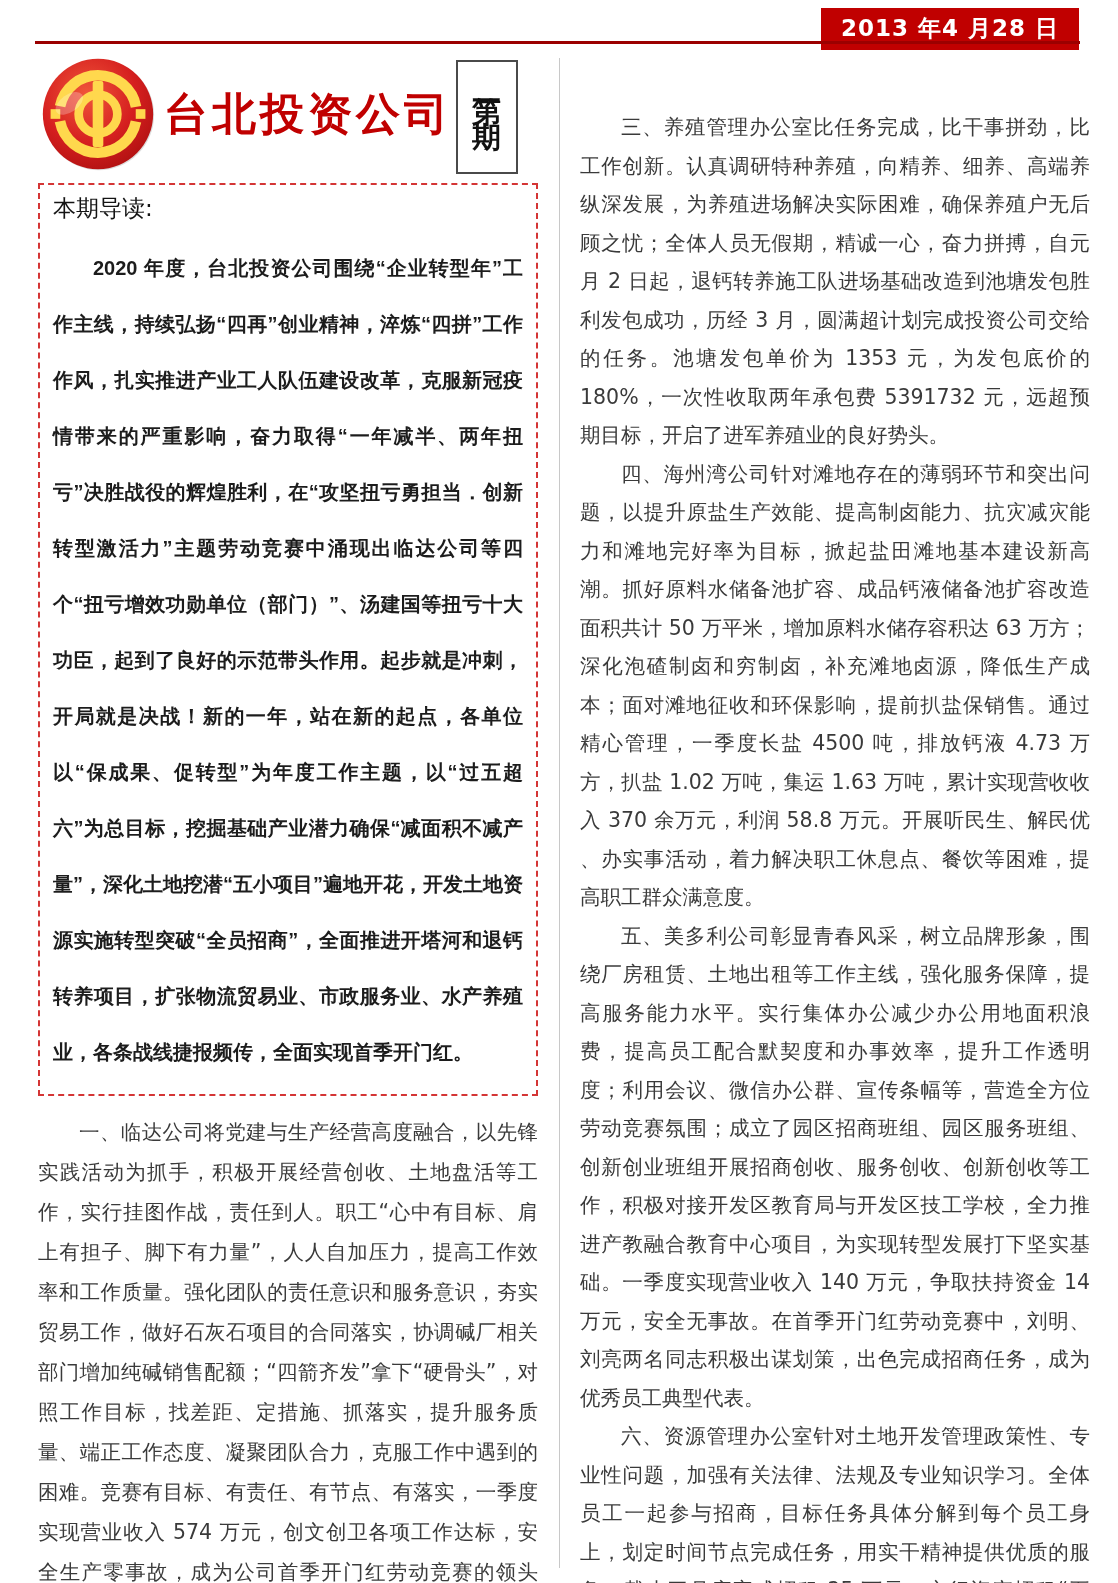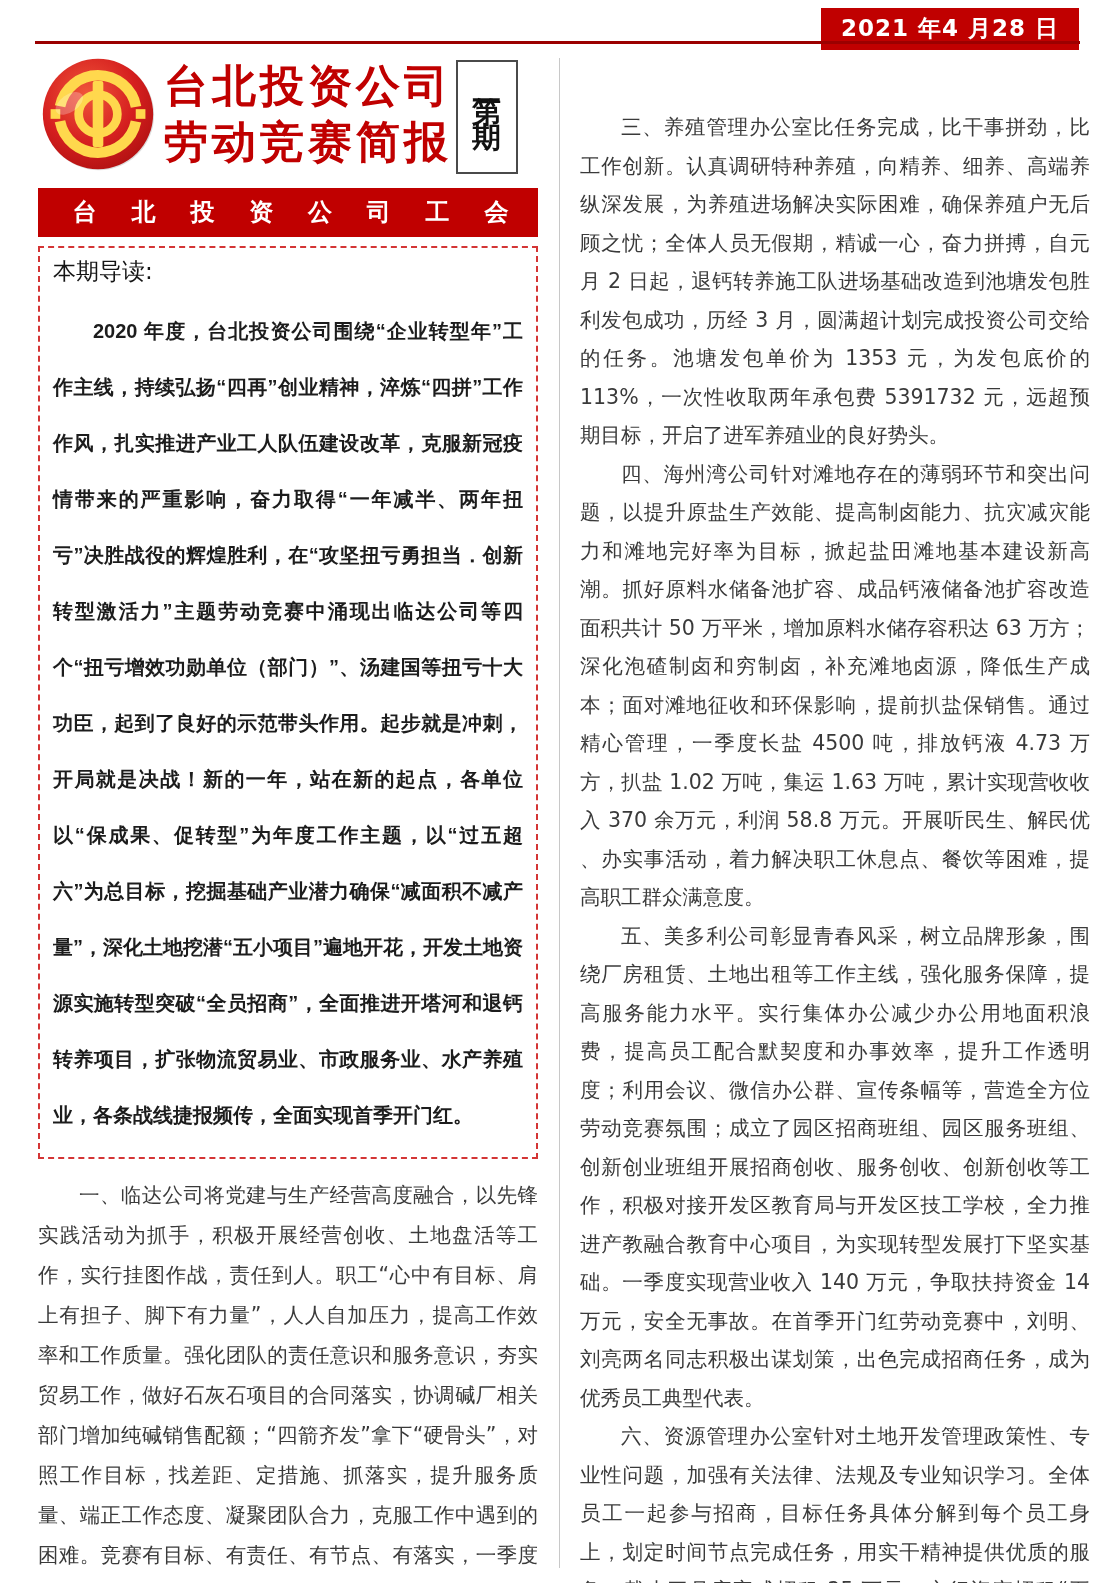--- a/index.html
+++ b/index.html
@@ -55,21 +55,21 @@
     text-indent:2em; text-align:justify;
   }
   .col-right .article { margin-top:0; line-height:38.5px; }
   .col-right .article:first-child { margin-top:0; }
 </style>
 </head>
 <body>
 
 <div class="page">
 
-  <div class="date-box">2021 年4 月28 日</div>
+  <div class="date-box">2013 年4 月28 日</div>
   <div class="top-rule"></div>
 
   <div class="columns">
 
     <div class="col-left">
 
       <div class="masthead">
         <svg class="logo" viewBox="-62 -62 124 124" xmlns="http://www.w3.org/2000/svg">
           <defs>
             <radialGradient id="lg" cx="40%" cy="32%" r="80%">
@@ -82,39 +82,37 @@
           <circle cx="0" cy="0" r="57" fill="url(#lg)"></circle>
           <circle cx="0" cy="0" r="40" fill="none" stroke="#ffd84d" stroke-width="11" stroke-dasharray="110 15.66" stroke-dashoffset="117.8"></circle>
           <rect x="-49" y="-5" width="10" height="10" fill="#ffd84d"></rect>
           <rect x="39" y="-5" width="10" height="10" fill="#ffd84d"></rect>
           <circle cx="0" cy="0" r="20" fill="none" stroke="#ffd84d" stroke-width="9"></circle>
           <rect x="-5.5" y="-34" width="11" height="68" rx="2" fill="#ffd84d"></rect>
           <ellipse cx="-18" cy="-26" rx="16" ry="9" fill="#ffffff" opacity="0.25" transform="rotate(-35)"></ellipse>
         </svg>
         <div class="title-block">
           <div class="title-line">台北投资公司</div>
-          <div class="title-line">劳动竞赛简报</div>
         </div>
         <div class="issue-box">第一期</div>
       </div>
 
-      <div class="banner">台北投资公司工会</div>
 
       <div class="intro-box">
         <div class="intro-heading">本期导读:</div>
         <p class="intro-body">2020 年度，台北投资公司围绕“企业转型年”工作主线，持续弘扬“四再”创业精神，淬炼“四拼”工作作风，扎实推进产业工人队伍建设改革，克服新冠疫情带来的严重影响，奋力取得“一年减半、两年扭亏”决胜战役的辉煌胜利，在“攻坚扭亏勇担当．创新转型激活力”主题劳动竞赛中涌现出临达公司等四个“扭亏增效功勋单位（部门）”、汤建国等扭亏十大功臣，起到了良好的示范带头作用。起步就是冲刺，开局就是决战！新的一年，站在新的起点，各单位以“保成果、促转型”为年度工作主题，以“过五超六”为总目标，挖掘基础产业潜力确保“减面积不减产量”，深化土地挖潜“五小项目”遍地开花，开发土地资源实施转型突破“全员招商”，全面推进开塔河和退钙转养项目，扩张物流贸易业、市政服务业、水产养殖业，各条战线捷报频传，全面实现首季开门红。</p>
       </div>
 
       <p class="article">一、临达公司将党建与生产经营高度融合，以先锋实践活动为抓手，积极开展经营创收、土地盘活等工作，实行挂图作战，责任到人。职工“心中有目标、肩上有担子、脚下有力量”，人人自加压力，提高工作效率和工作质量。强化团队的责任意识和服务意识，夯实贸易工作，做好石灰石项目的合同落实，协调碱厂相关部门增加纯碱销售配额；“四箭齐发”拿下“硬骨头”，对照工作目标，找差距、定措施、抓落实，提升服务质量、端正工作态度、凝聚团队合力，克服工作中遇到的困难。竞赛有目标、有责任、有节点、有落实，一季度实现营业收入 574 万元，创文创卫各项工作达标，安全生产零事故，成为公司首季开门红劳动竞赛的领头羊，在竞赛活动中涌现出赵化图、蒋丹丹等一批“想干、要干、抢着干”而且能“干好、干成”的优秀员工以及王爱军、徐瑞组成的埋头苦干的“尖刀”小分队。</p>
 
     </div>
 
     <div class="divider"></div>
 
     <div class="col-right">
-      <p class="article">三、养殖管理办公室比任务完成，比干事拼劲，比工作创新。认真调研特种养殖，向精养、细养、高端养纵深发展，为养殖进场解决实际困难，确保养殖户无后顾之忧；全体人员无假期，精诚一心，奋力拼搏，自元月 2 日起，退钙转养施工队进场基础改造到池塘发包胜利发包成功，历经 3 月，圆满超计划完成投资公司交给的任务。池塘发包单价为 1353 元，为发包底价的 113%，一次性收取两年承包费 5391732 元，远超预期目标，开启了进军养殖业的良好势头。</p>
+      <p class="article">三、养殖管理办公室比任务完成，比干事拼劲，比工作创新。认真调研特种养殖，向精养、细养、高端养纵深发展，为养殖进场解决实际困难，确保养殖户无后顾之忧；全体人员无假期，精诚一心，奋力拼搏，自元月 2 日起，退钙转养施工队进场基础改造到池塘发包胜利发包成功，历经 3 月，圆满超计划完成投资公司交给的任务。池塘发包单价为 1353 元，为发包底价的 180%，一次性收取两年承包费 5391732 元，远超预期目标，开启了进军养殖业的良好势头。</p>
       <p class="article">四、海州湾公司针对滩地存在的薄弱环节和突出问题，以提升原盐生产效能、提高制卤能力、抗灾减灾能力和滩地完好率为目标，掀起盐田滩地基本建设新高潮。抓好原料水储备池扩容、成品钙液储备池扩容改造面积共计 50 万平米，增加原料水储存容积达 63 万方；深化泡碴制卤和穷制卤，补充滩地卤源，降低生产成本；面对滩地征收和环保影响，提前扒盐保销售。通过精心管理，一季度长盐 4500 吨，排放钙液 4.73 万方，扒盐 1.02 万吨，集运 1.63 万吨，累计实现营收收入 370 余万元，利润 58.8 万元。开展听民生、解民优 、办实事活动，着力解决职工休息点、餐饮等困难，提高职工群众满意度。</p>
       <p class="article">五、美多利公司彰显青春风采，树立品牌形象，围绕厂房租赁、土地出租等工作主线，强化服务保障，提高服务能力水平。实行集体办公减少办公用地面积浪费，提高员工配合默契度和办事效率，提升工作透明度；利用会议、微信办公群、宣传条幅等，营造全方位劳动竞赛氛围；成立了园区招商班组、园区服务班组、创新创业班组开展招商创收、服务创收、创新创收等工作，积极对接开发区教育局与开发区技工学校，全力推进产教融合教育中心项目，为实现转型发展打下坚实基础。一季度实现营业收入 140 万元，争取扶持资金 14 万元，安全无事故。在首季开门红劳动竞赛中，刘明、刘亮两名同志积极出谋划策，出色完成招商任务，成为优秀员工典型代表。</p>
       <p class="article">六、资源管理办公室针对土地开发管理政策性、专业性问题，加强有关法律、法规及专业知识学习。全体员工一起参与招商，目标任务具体分解到每个员工身上，划定时间节点完成任务，用实干精神提供优质的服务，截止三月底完成招租 25 万元。实行资产招租“五星”型员工内部评比，涌现出卢正荣等招商先进员工，不断研究探索规划工作的新途径、新方法，积极积极解决招租中出现的实际问题。</p>
 
     </div>
   </div>
 </div>
 
 </body></html>

